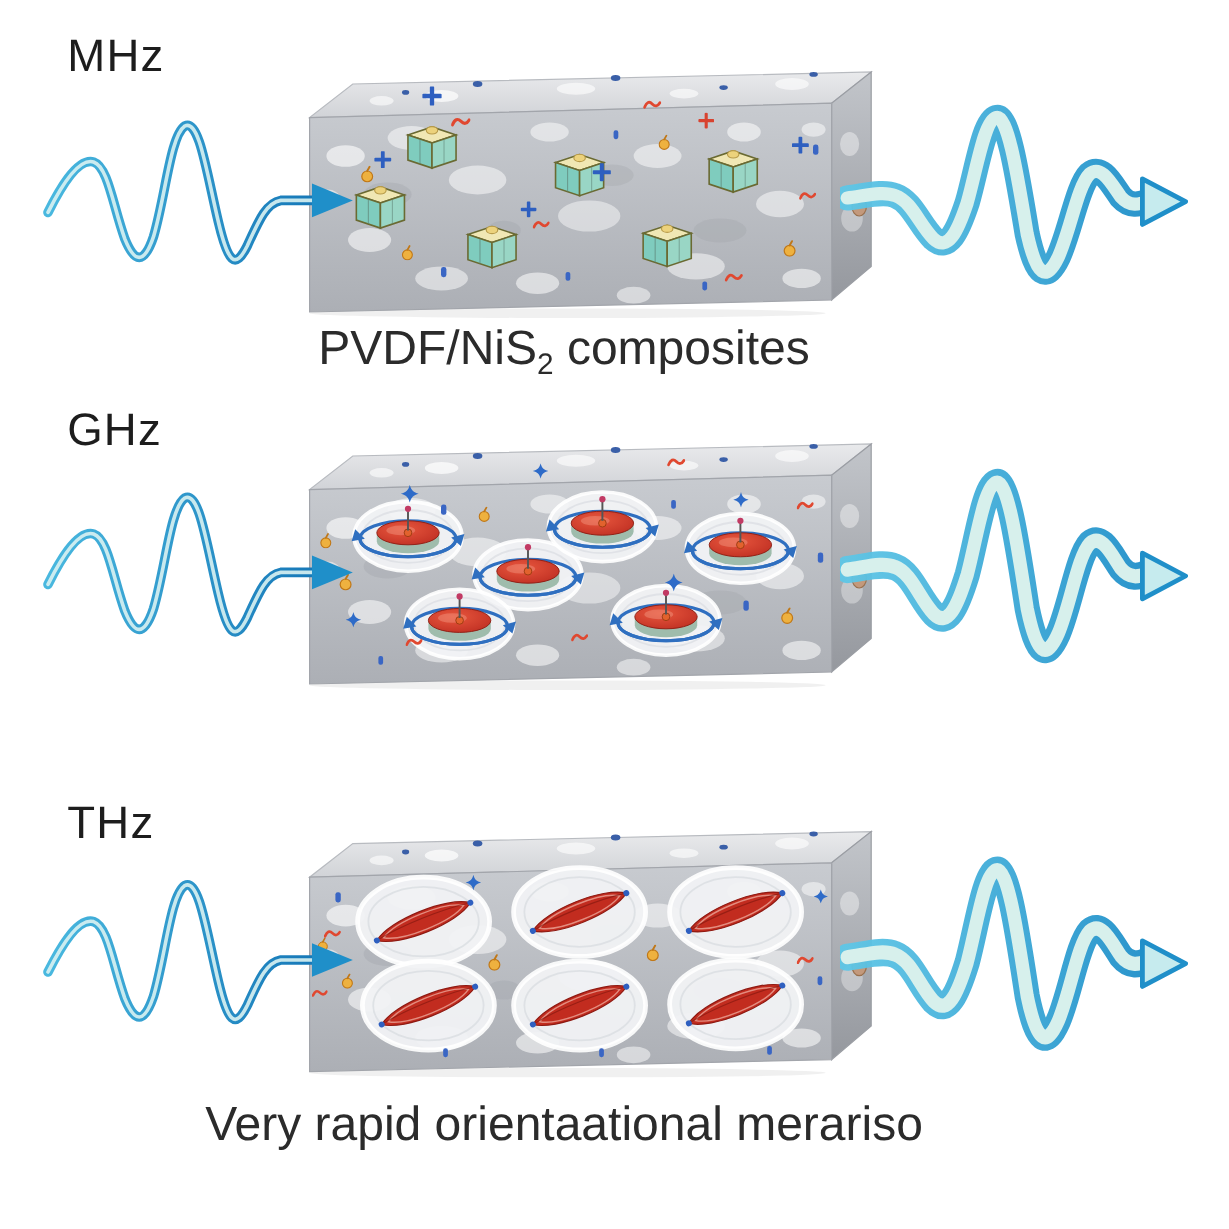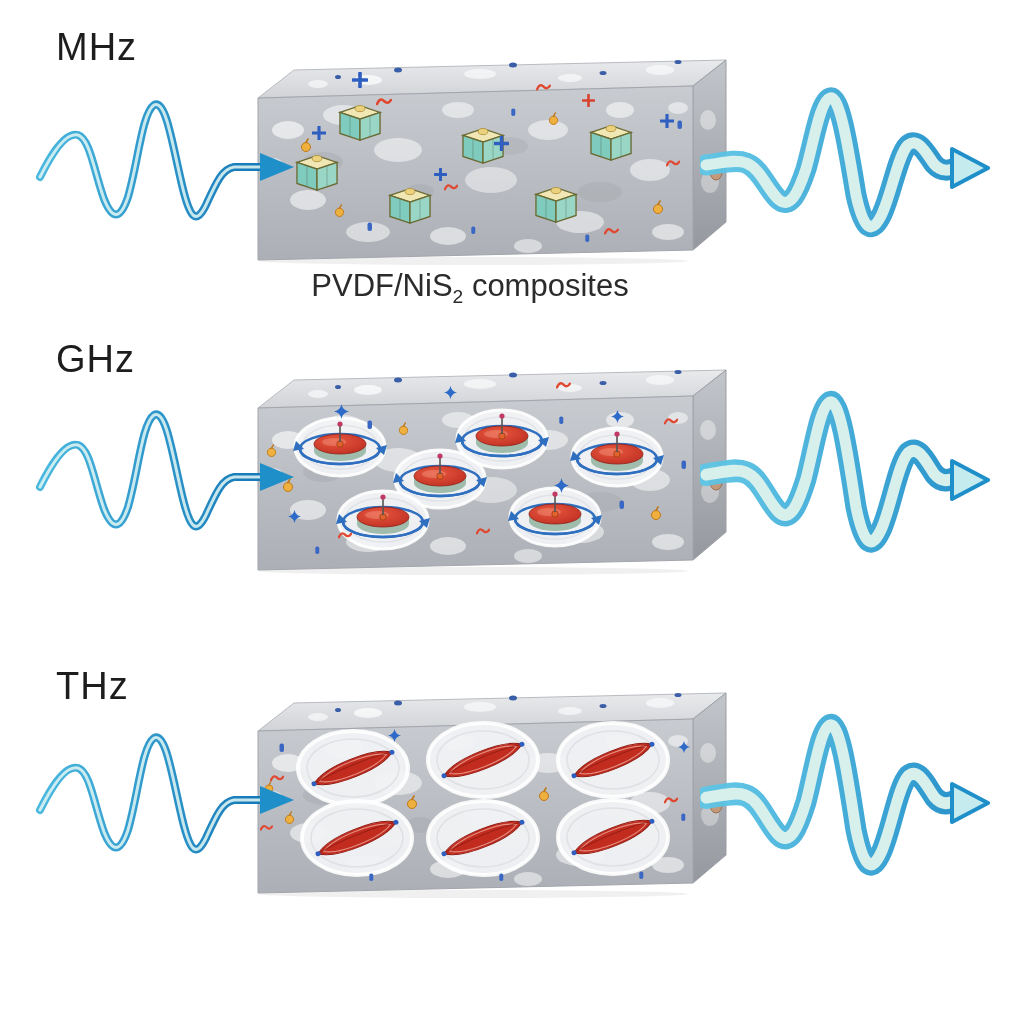--- a/index.html
+++ b/index.html
@@ -9,21 +9,21 @@
   .row1{top:0;}
   .row2{top:310px;}
   .row3{top:633px;}
   .freq-label{position:absolute;left:56px;top:26px;font-size:38px;color:#1d1d1d;letter-spacing:1px;}
   .row2 .freq-label{top:28px;}
   .row3 .freq-label{top:32px;}
   .block-svg{position:absolute;left:248px;top:50px;width:490px;height:215px;}
   .wave-left{position:absolute;left:30px;top:85px;width:270px;height:180px;}
   .wave-right{position:absolute;left:700px;top:75px;width:290px;height:210px;}
   .caption{position:absolute;left:0;top:268px;width:940px;text-align:center;
-           font-size:31px;color:#2b2b2b;}
+           font-size:40px;color:#2b2b2b;}
   .row2 .caption{top:274px;}
   .row3 .caption{top:282px;}
   .caption sub{font-size:0.62em;}
   .defs-holder{position:absolute;width:0;height:0;overflow:hidden;}
 </style>
 </head>
 <body>
 
 <div class="canvas">
 
@@ -283,15 +283,16 @@
     </svg>
 
     <svg class="wave-right" viewBox="0 0 290 210">
       <g transform="translate(0,94) scale(1,1.08) translate(0,-94)">
         <path d="M6,90 C22,88 36,84 46,88 C60,93 66,112 78,124 C90,135 98,118 106,94 C114,66 120,26 130,23 C140,20 148,72 156,120 C164,156 172,160 182,139 C192,117 198,80 208,70 C218,62 226,78 234,89 C242,98 250,95 256,93" fill="none" stroke="url(#gWave2)" stroke-width="21" stroke-linecap="round" opacity="0.95"></path>
         <path d="M6,90 C22,88 36,84 46,88 C60,93 66,112 78,124 C90,135 98,118 106,94 C114,66 120,26 130,23 C140,20 148,72 156,120 C164,156 172,160 182,139 C192,117 198,80 208,70 C218,62 226,78 234,89 C242,98 250,95 256,93" fill="none" stroke="#d7f0ec" stroke-width="11" stroke-linecap="round"></path>
       </g>
       <polygon points="252,76 288,95 252,114" fill="#c6ebee" stroke="#1f8fc9" stroke-width="4" stroke-linejoin="round"></polygon>
     </svg>
 
+    <div class="caption"><span>Very rapid orientaational merariso</span><sub></sub><span></span></div>
   </section>
 
 </div>
 
 </body></html>

